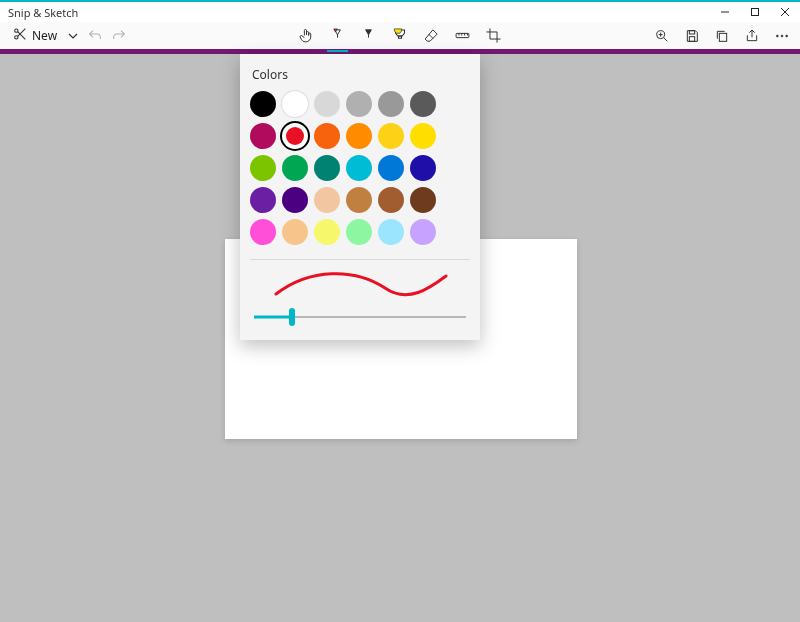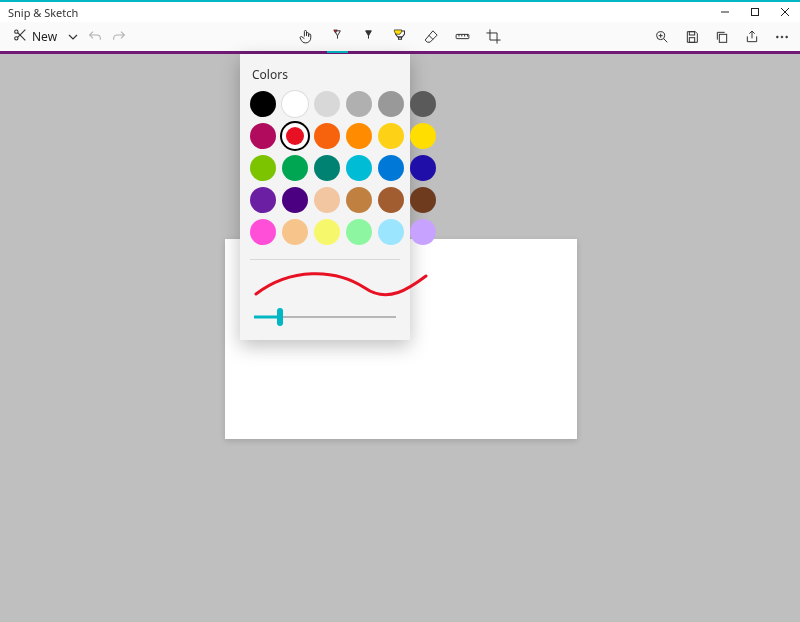--- a/index.html
+++ b/index.html
@@ -39,21 +39,21 @@
       display: flex;
       align-items: center;
       justify-content: center;
       cursor: default;
     }
     .win-btn svg { stroke: #222; fill: none; stroke-width: 1; }
     
     .toolbar {
       height: 32px;
       background: #fafafa;
-      border-bottom: 3px solid #701a75;
+      border-bottom: 5px solid #701a75;
       display: flex;
       align-items: center;
       position: relative;
       flex-shrink: 0;
     }
     .tb-left { display: flex; align-items: center; gap: 4px; padding-left: 8px; }
     .tb-center { position: absolute; left: 50%; transform: translateX(-50%); display: flex; align-items: center; gap: 10px; }
     .tb-right { position: absolute; right: 8px; display: flex; align-items: center; gap: 10px; }
     .tb-btn {
       display: flex;
@@ -94,21 +94,21 @@
       width: 352px;
       height: 200px;
       background: #fff;
       box-shadow: 0 2px 6px rgba(0,0,0,0.15);
     }
     
     .popover {
       position: absolute;
       left: 240px;
       top: 0;
-      width: 170px;
+      width: 240px;
       background: #f4f4f4;
       box-shadow: 0 6px 18px rgba(0,0,0,0.25);
       padding: 10px 10px 16px 10px;
     }
     .pop-label {
       font-size: 12px;
       color: #333;
       margin: 2px 0 8px 2px;
     }
     .swatches {

